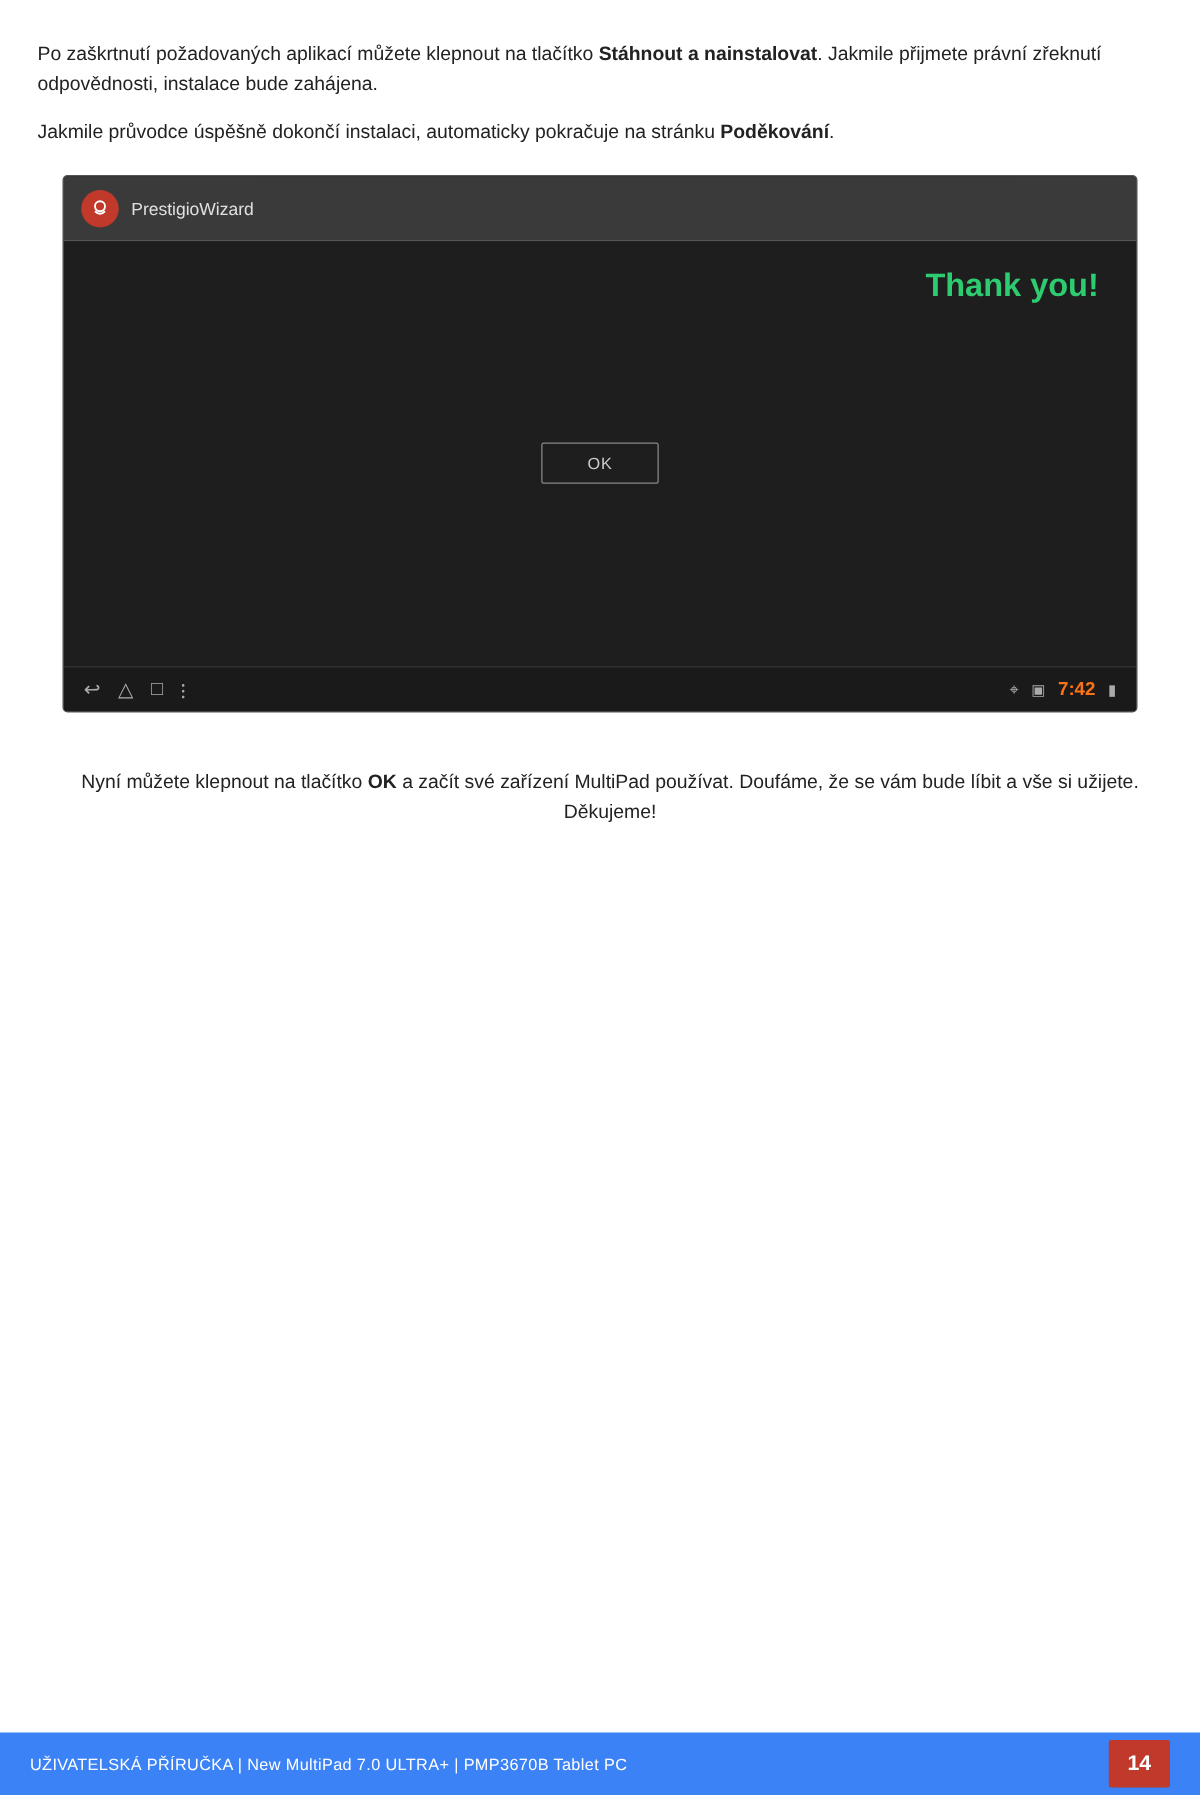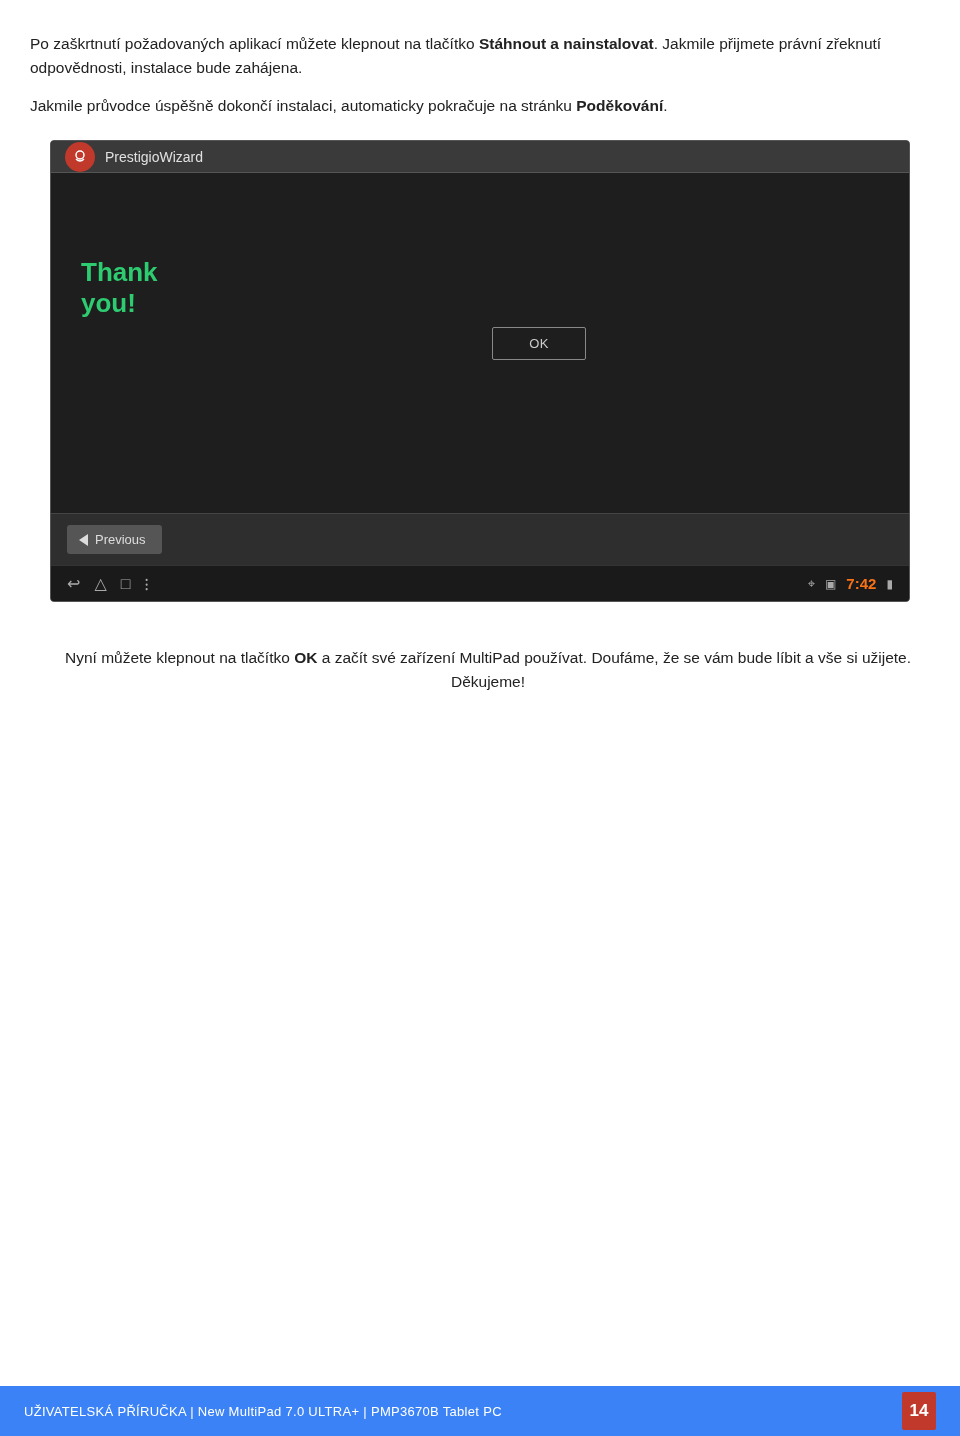--- a/index.html
+++ b/index.html
@@ -31,21 +31,21 @@
       margin: 22px auto 0 auto;
       border: 1px solid #555;
       border-radius: 4px;
       overflow: hidden;
       background: #2a2a2a;
     }
 
     
     .device-topbar {
       background: #3a3a3a;
-      height: 32px;
+      height: 52px;
       display: flex;
       align-items: center;
       padding: 0 14px;
       border-bottom: 1px solid #555;
     }
 
     .device-topbar-logo {
       width: 30px;
       height: 30px;
       background: #c0392b;
@@ -65,22 +65,22 @@
       font-size: 14px;
       font-family: Arial, sans-serif;
     }
 
     
     .device-main {
       background: #1e1e1e;
       min-height: 340px;
       padding: 20px 30px 30px 30px;
       display: flex;
-      flex-direction: row;
-      align-items: center;
+      flex-direction: column;
+      align-items: flex-end;
     }
 
     .thank-you-title {
       color: #2ecc71;
       font-size: 26px;
       font-weight: bold;
       margin-bottom: 100px;
       font-family: Arial, sans-serif;
     }
 
@@ -204,21 +204,21 @@
       font-size: 13px;
     }
 
     .footer-left {
       font-size: 13px;
       letter-spacing: 0.3px;
     }
 
     .footer-page-num {
       background: #c0392b;
-      width: 34px;
+      width: 49px;
       height: 38px;
       display: flex;
       align-items: center;
       justify-content: center;
       font-size: 17px;
       font-weight: bold;
       border-radius: 2px;
     }
   </style>
 </head>
@@ -247,26 +247,20 @@
     </div>
 
     <div class="device-main">
       <div class="thank-you-title">Thank you!</div>
 
       <div class="device-center-text">
         <button class="ok-button">OK</button>
       </div>
     </div>
 
-    <div class="device-bottombar">
-      <button class="previous-button">
-        <span class="previous-arrow"></span>
-        <span>Previous</span>
-      </button>
-    </div>
 
     <div class="device-statusbar">
       <div class="statusbar-left">
         <span class="nav-icon">↩</span>
         <span class="nav-icon">△</span>
         <span class="nav-icon">□</span>
         <span class="nav-icon">⁝</span>
       </div>
       <div class="statusbar-right">
         <span style="color:#aaa;font-size:13px;">⌖</span>

